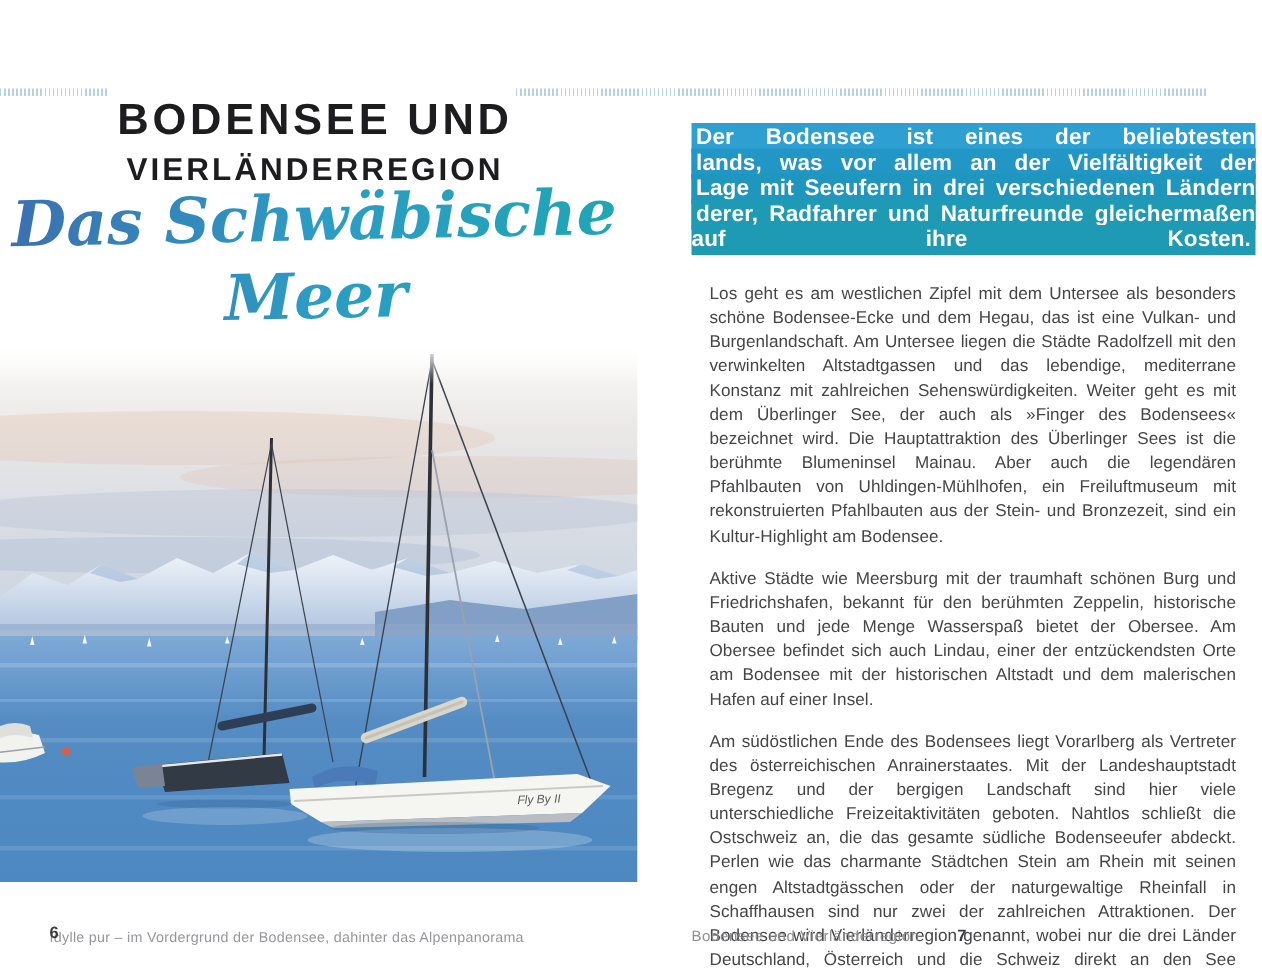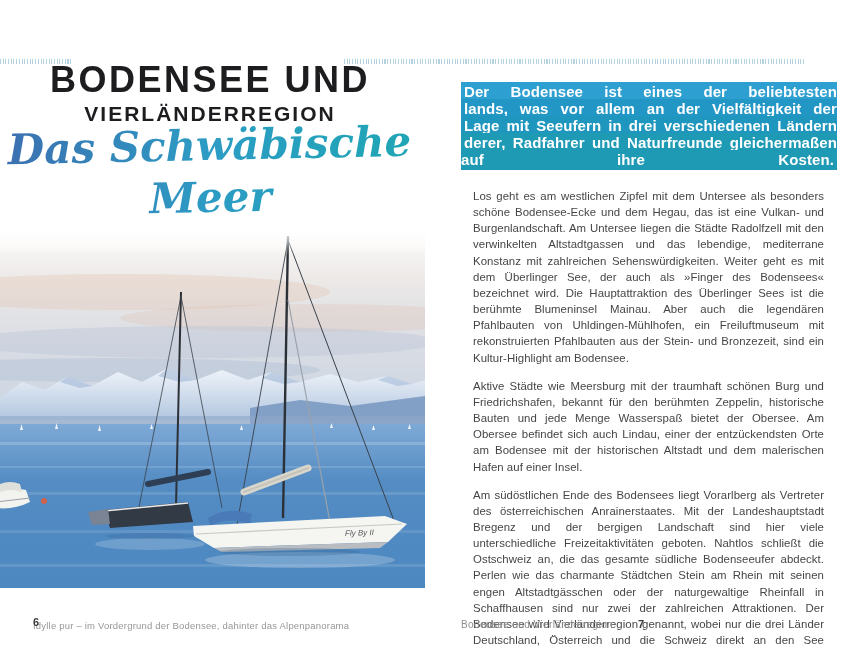--- a/index.html
+++ b/index.html
@@ -7,21 +7,21 @@
     position:relative;width:841px;height:648px;background:#ffffff;overflow:hidden;
     font-family:"Liberation Sans",sans-serif;border-bottom:1px solid #ececec;
   }
   
   .dash{position:absolute;top:59px;height:5px;
     background:repeating-linear-gradient(90deg,#b3d3e0 0 1px,transparent 1px 2.7px);}
   .dash-left{left:0;width:72px;}
   .dash-right{left:344px;width:462px;}
   .title{position:absolute;top:42px;left:0;width:420px;text-align:center;
     color:#1d1d20;font-weight:bold;}
-  .title .t1{display:block;font-size:36px;letter-spacing:2.5px;line-height:34px;}
+  .title .t1{display:block;font-size:29px;letter-spacing:2.5px;line-height:34px;}
   .title .t2{display:block;font-size:21px;letter-spacing:2px;line-height:34px;}
   .script{position:absolute;top:120px;left:0;width:420px;text-align:center;
     font-family:"DejaVu Serif",serif;font-style:italic;font-weight:bold;}
   .script .s1,.script .s2{display:block;
     -webkit-background-clip:text;background-clip:text;color:transparent;}
   .script .s1{font-size:42px;line-height:52px;transform:rotate(-1.2deg);
     background-image:linear-gradient(90deg,#3c6fb0,#2c9cc4,#1fa6b4);}
   .script .s2{font-size:37px;line-height:46px;transform:rotate(-1deg);
     background-image:linear-gradient(90deg,#2f84ba,#21a0b8,#16a7ac);}
   .photo{position:absolute;top:230px;left:0;width:425px;height:358px;display:block;}

